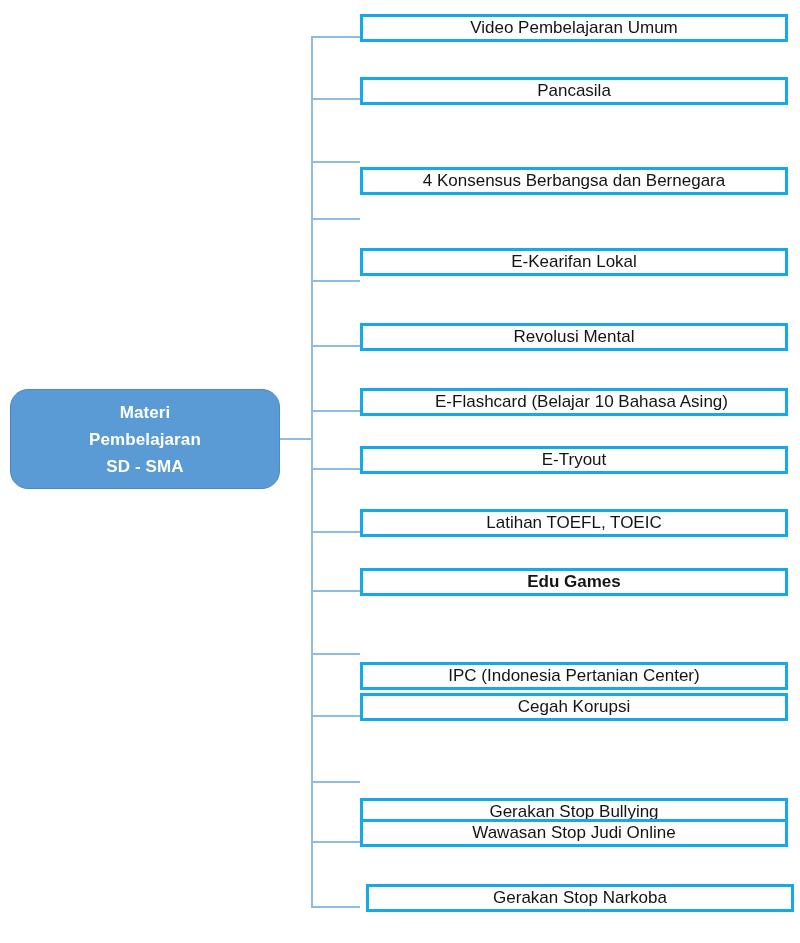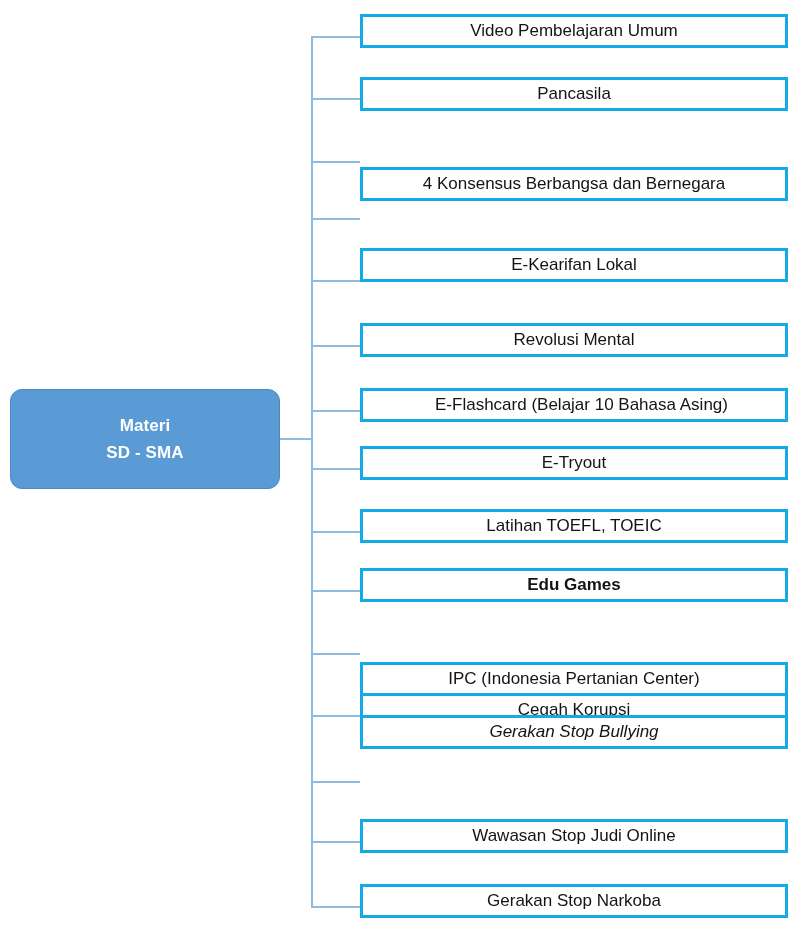--- a/index.html
+++ b/index.html
@@ -24,21 +24,21 @@
   
   .root-node {
     position: absolute;
     left: 10px;
     top: 389px;
     width: 270px;
     height: 100px;
     box-sizing: border-box;
     background: #5B9BD5;
     border: 1px solid #4A8AC4;
-    border-radius: 12px;
+    border-radius: 18px;
     display: flex;
     align-items: center;
     justify-content: center;
     flex-direction: column;
     box-shadow: 0 0 0 0 rgba(0,0,0,0);
   }
   .root-label {
     color: #ffffff;
     font-weight: bold;
     font-size: 17px;
@@ -63,21 +63,21 @@
     position: absolute;
     height: 2px;
     background: #8FBBDF;
   }
 
   
   .leaf-box {
     position: absolute;
     left: 360px;
     width: 428px;
-    height: 34px;
+    height: 28px;
     box-sizing: border-box;
     background: #ffffff;
     border: 3px solid #14AAE8;
     display: flex;
     align-items: center;
     justify-content: center;
     padding: 0 10px;
   }
   .leaf-label {
     color: #141414;
@@ -87,20 +87,21 @@
     white-space: nowrap;
   }
 </style>
 </head>
 <body>
 
 <div id="diagram-canvas">
 
   <div class="root-node">
     <div class="root-label">Materi</div>
+    <div class="root-label">Pembelajaran</div>
     <div class="root-label">SD - SMA</div>
   </div>
 
   <div class="connector-root" style="left:280px; top:438px; width:33px;"></div>
 
   <div class="connector-trunk" style="left:311px; top:36px; height:871px;"></div>
 
   <div class="connector-stub" style="left:311px; top:36px;  width:49px;"></div>
   <div class="connector-stub" style="left:311px; top:98px;  width:49px;"></div>
   <div class="connector-stub" style="left:311px; top:161px; width:49px;"></div>
@@ -143,23 +144,23 @@
   </div>
   <div class="leaf-box" style="top:568px;font-weight:bold;">
     <span class="leaf-label">Edu Games</span>
   </div>
   <div class="leaf-box" style="top:662px;">
     <span class="leaf-label">IPC (Indonesia Pertanian Center)</span>
   </div>
   <div class="leaf-box" style="top:693px;">
     <span class="leaf-label">Cegah Korupsi</span>
   </div>
-  <div class="leaf-box" style="top:715px;font-style:italic;">
+  <div class="leaf-box" style="top:798px;">
     <span class="leaf-label">Gerakan Stop Bullying</span>
   </div>
   <div class="leaf-box" style="top:819px;">
     <span class="leaf-label">Wawasan Stop Judi Online</span>
   </div>
-  <div class="leaf-box" style="top:884px;">
+  <div class="leaf-box" style="top:884px;margin-left:6px;">
     <span class="leaf-label">Gerakan Stop Narkoba</span>
   </div>
 
 </div>
 
 </body></html>

